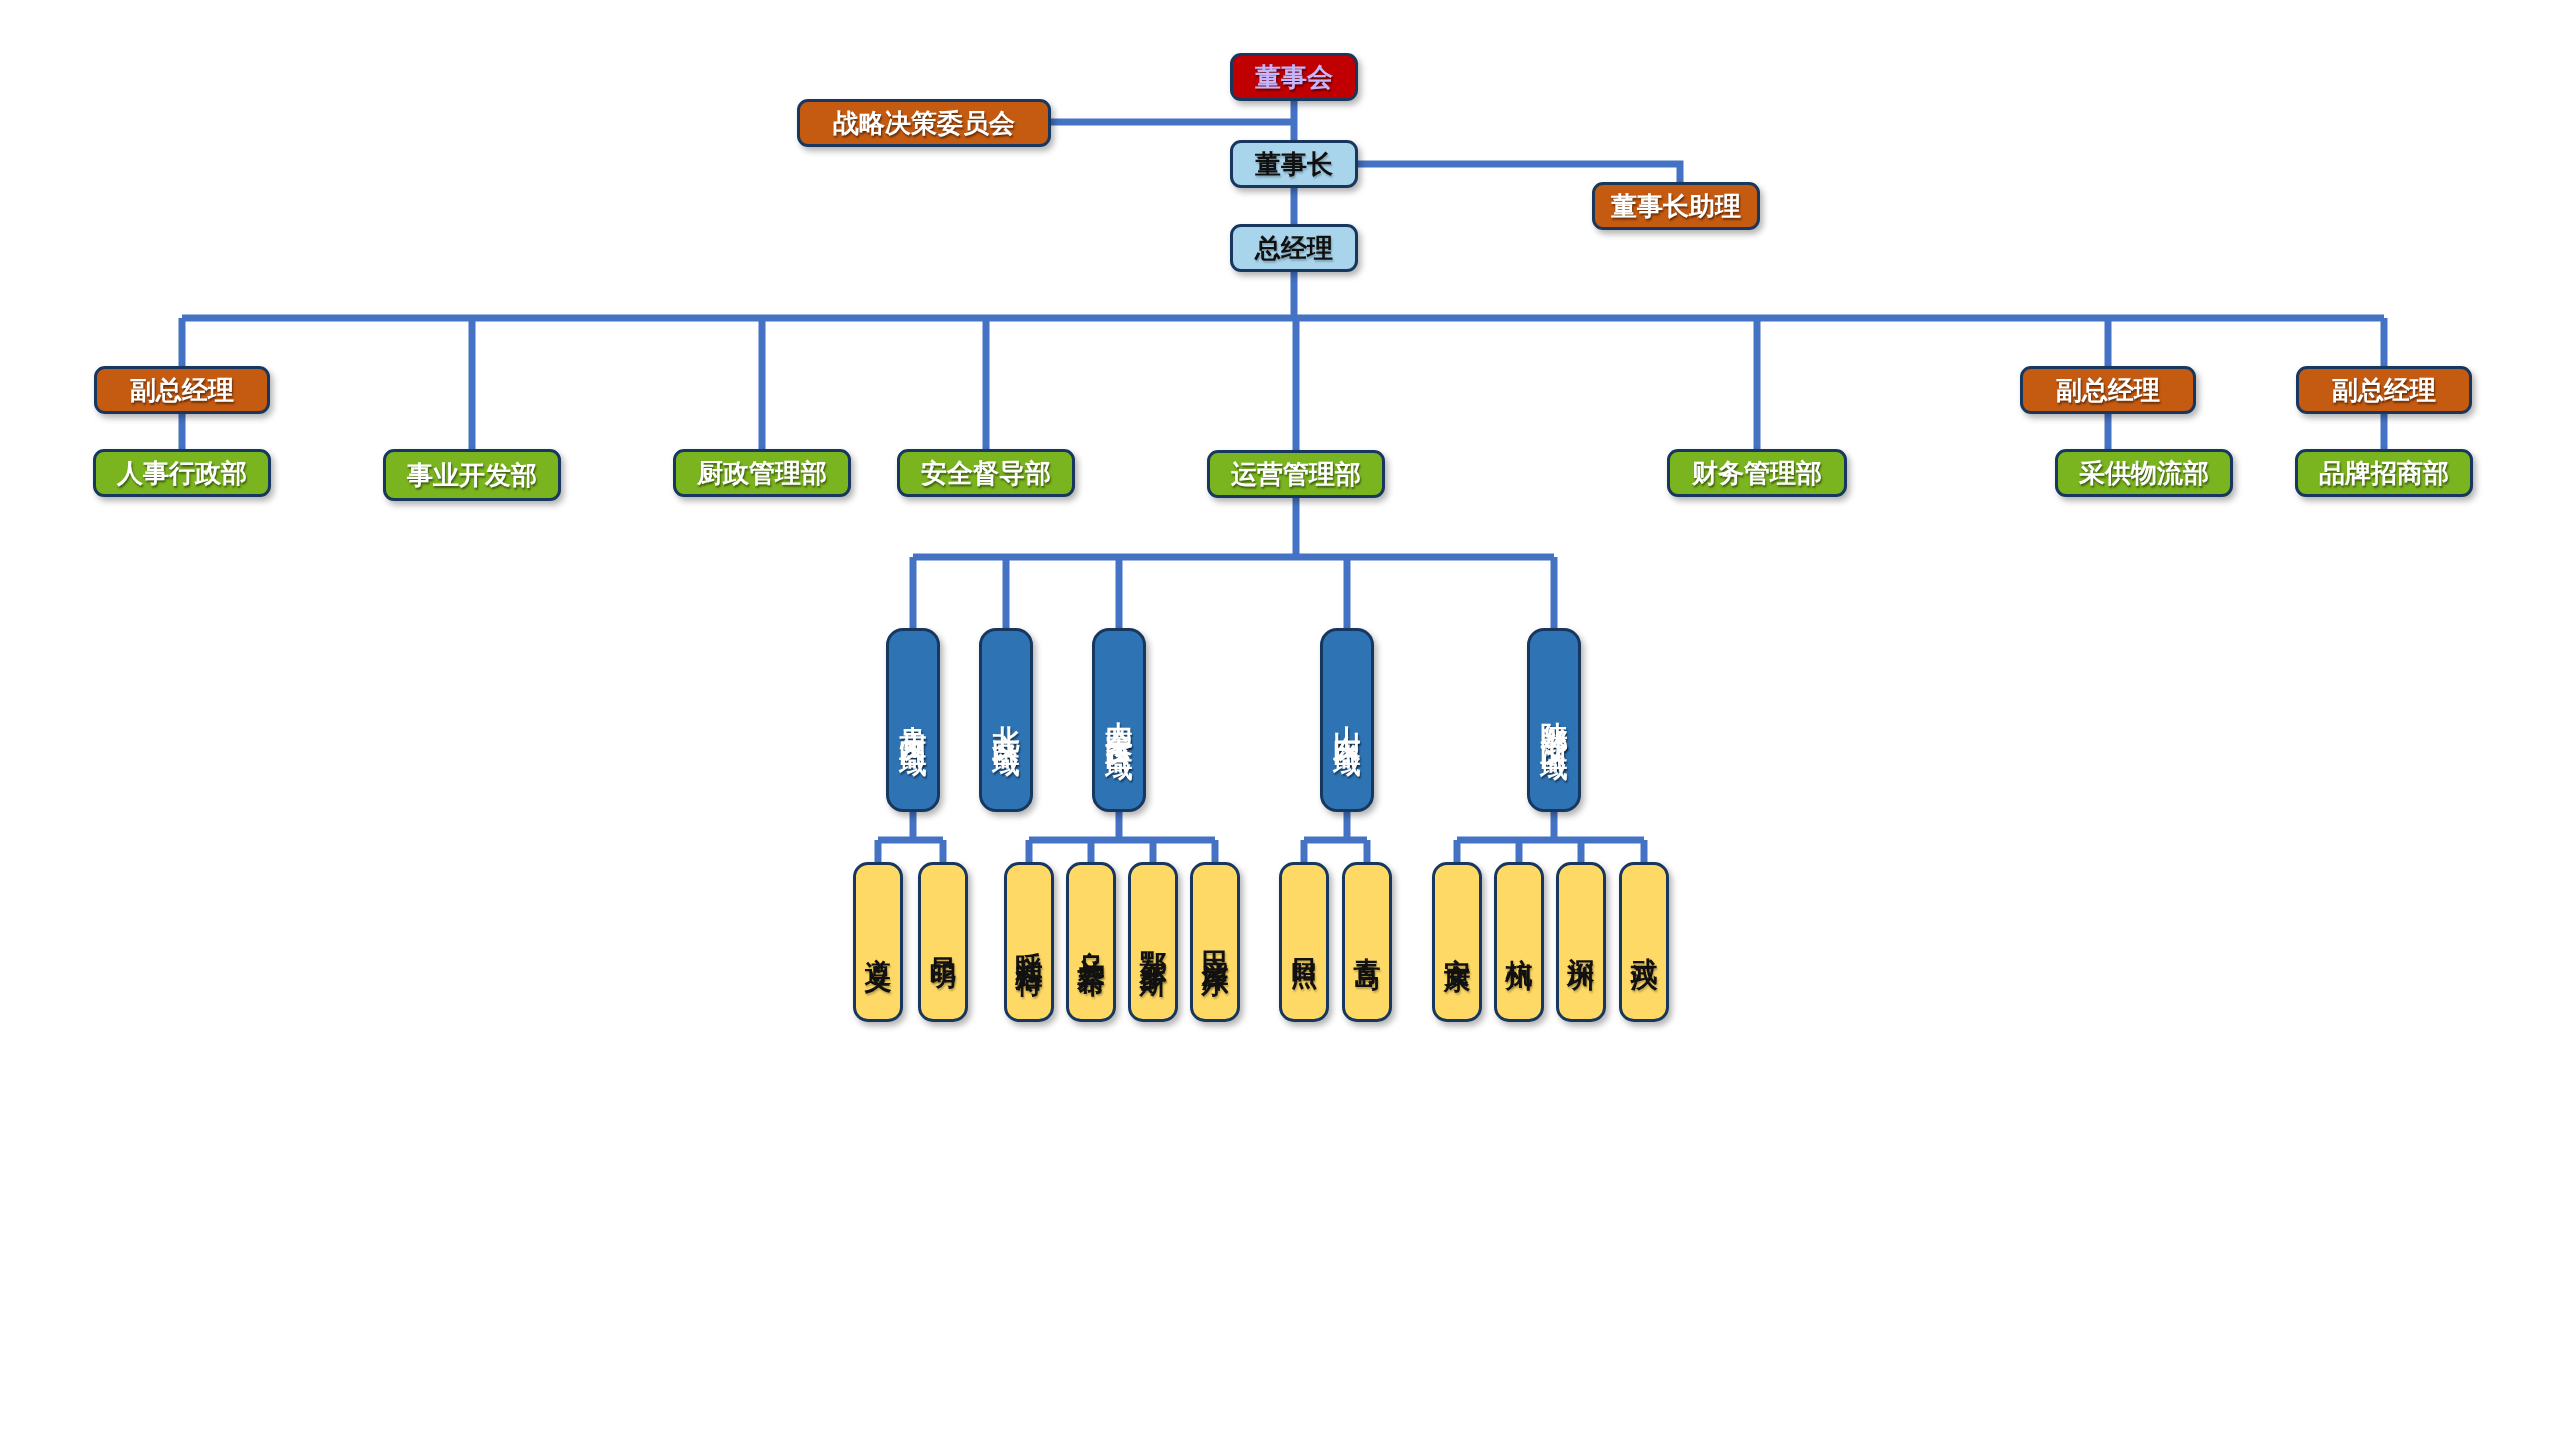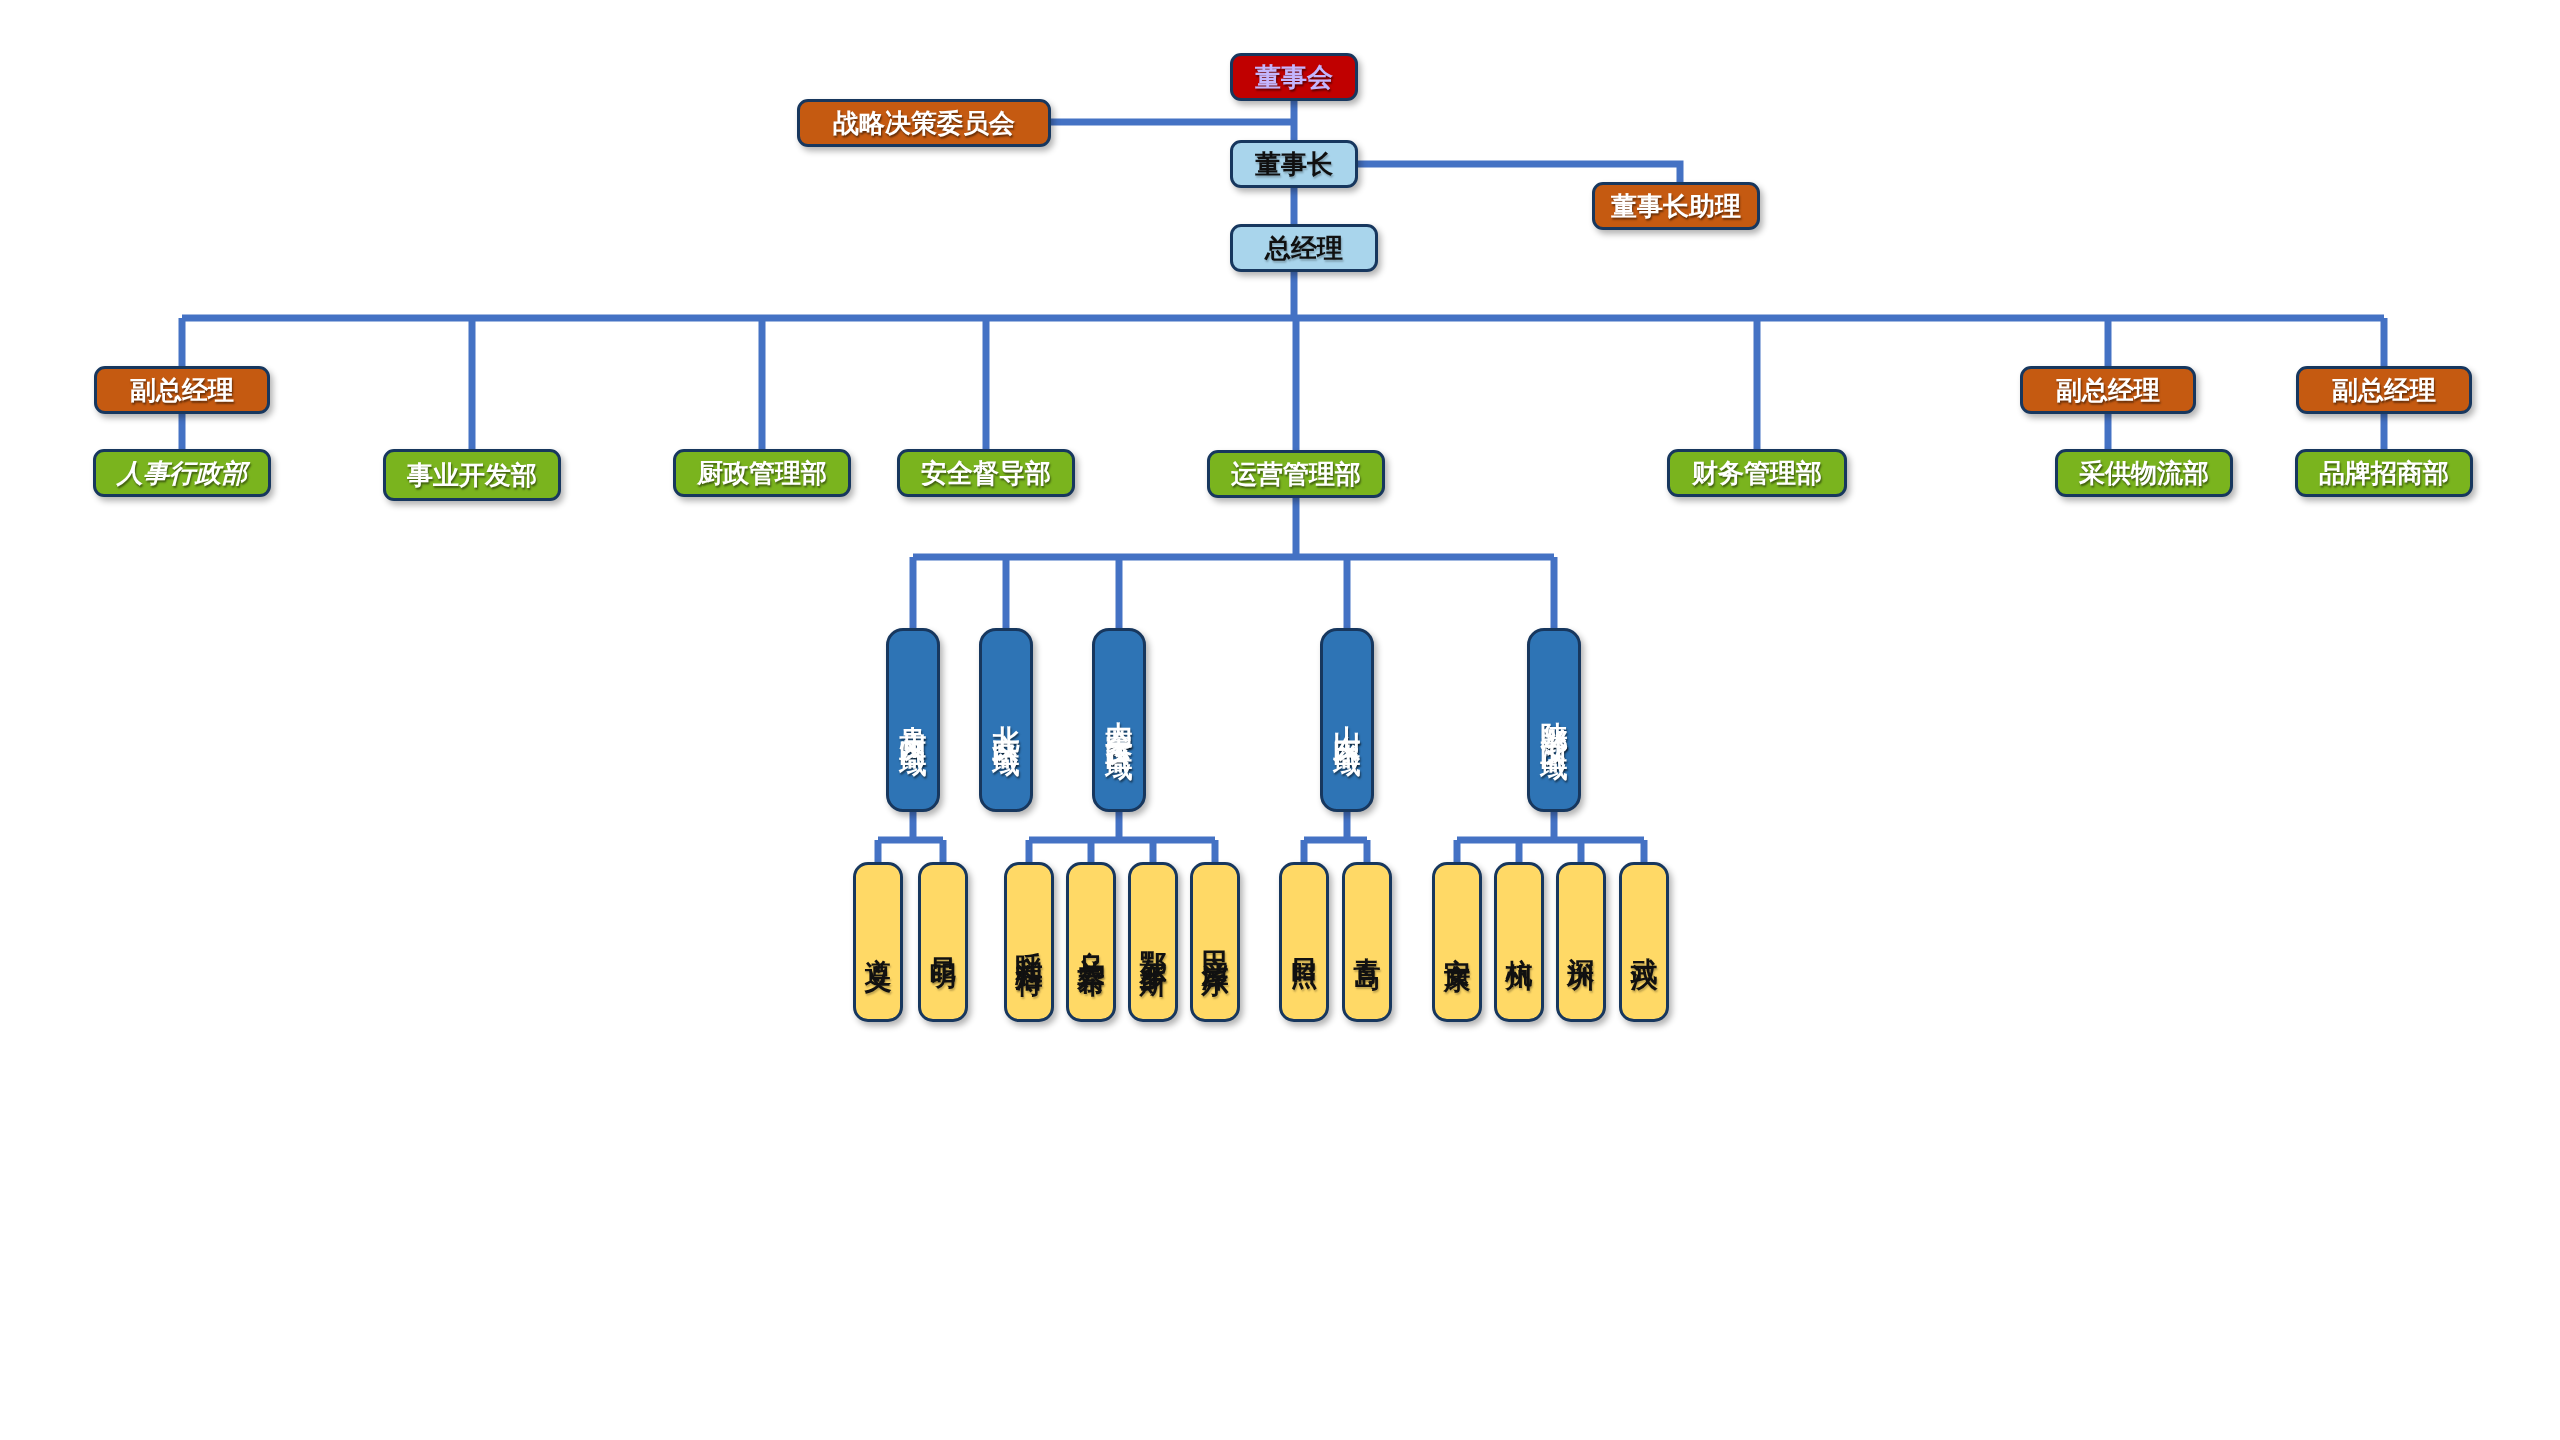--- a/index.html
+++ b/index.html
@@ -82,27 +82,27 @@
     </div>
     <div class="node horiz committee lightText" style="left: 797px; top: 99px; width: 254px; height: 48px;">
       <span>战略决策委员会</span>
     </div>
     <div class="node horiz chair darkText" style="left: 1230px; top: 140px; width: 128px; height: 48px;">
       <span>董事长</span>
     </div>
     <div class="node horiz committee lightText" style="left: 1592px; top: 182px; width: 168px; height: 48px;">
       <span>董事长助理</span>
     </div>
-    <div class="node horiz chair darkText" style="left: 1230px; top: 224px; width: 148px; height: 48px;">
+    <div class="node horiz chair darkText" style="left: 1230px; top: 224px; width: 128px; height: 48px;">
       <span>总经理</span>
     </div>
     <div class="node horiz deputy lightText" style="left: 94px; top: 366px; width: 176px; height: 48px;">
       <span>副总经理</span>
     </div>
-    <div class="node horiz dept lightText" style="left: 93px; top: 449px; width: 178px; height: 48px; font-style: italic;">
+    <div class="node horiz dept lightText" style="left: 93px; top: 449px; width: 178px; height: 48px;">
       <span>人事行政部</span>
     </div>
     <div class="node horiz dept lightText" style="left: 383px; top: 449px; width: 178px; height: 52px;">
       <span>事业开发部</span>
     </div>
     <div class="node horiz dept lightText" style="left: 673px; top: 449px; width: 178px; height: 48px;">
       <span>厨政管理部</span>
     </div>
     <div class="node horiz dept lightText" style="left: 897px; top: 449px; width: 178px; height: 48px;">
       <span>安全督导部</span>

